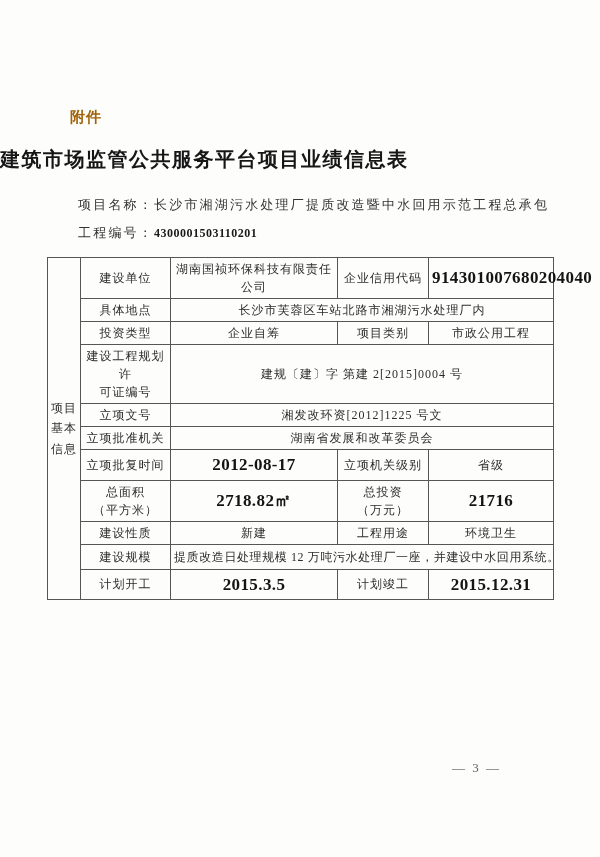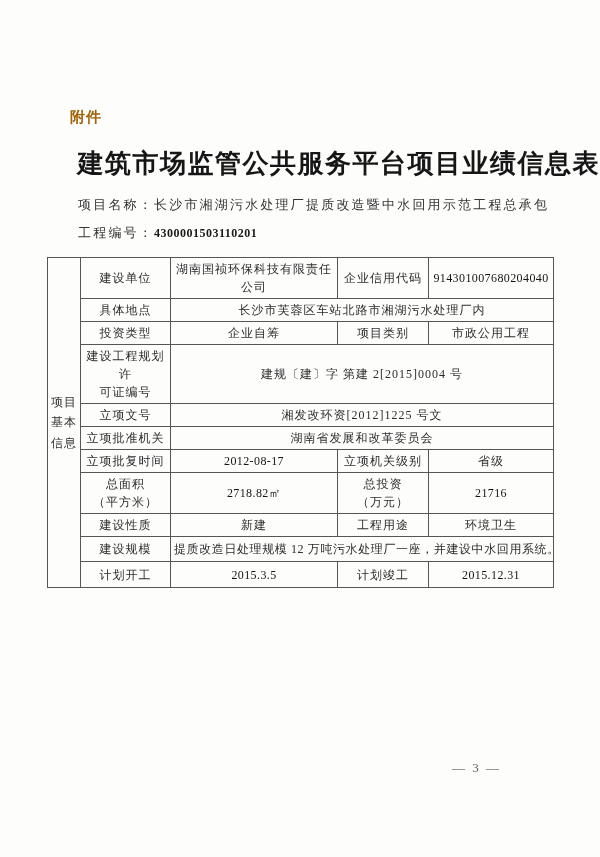--- a/index.html
+++ b/index.html
@@ -12,23 +12,23 @@
     color:#2a2a2a;
   }
   .attachment{
     position:absolute;left:70px;top:108px;
     font-family:"Liberation Sans","DejaVu Sans",sans-serif;
     font-weight:700;font-size:15px;color:#a16207;
     letter-spacing:1px;
   }
   .doc-title{
     position:absolute;left:0;top:146px;width:600px;
-    text-align:right;
+    text-align:left;
     font-family:"Liberation Sans","DejaVu Sans",sans-serif;
-    font-weight:700;font-size:26px;color:#161616;
+    font-weight:700;font-size:20px;color:#161616;
     letter-spacing:1.5px;
   }
   .meta-line{
     position:absolute;left:78px;
     font-size:13px;color:#343434;
     letter-spacing:2.2px;
     white-space:nowrap;
   }
   .meta-project{top:196px;}
   .meta-code{top:224px;}
@@ -48,21 +48,21 @@
     letter-spacing:1px;
     padding:2px 3px;
     white-space:pre-line;
     line-height:1.5;
   }
   table.info td.section{
     letter-spacing:1px;line-height:1.7;color:#303030;
   }
   table.info td.num{
     font-family:"Liberation Serif","DejaVu Serif",serif;
-    font-weight:400;font-size:12px;letter-spacing:0.4px;color:#141414;
+    font-weight:700;font-size:17px;letter-spacing:0.4px;color:#141414;
     white-space:nowrap;
   }
   table.info td.longspan{
     white-space:nowrap;letter-spacing:0.6px;
   }
   .page-number{
     position:absolute;left:452px;top:760px;
     font-size:13px;color:#5d5d5d;
     letter-spacing:2px;white-space:nowrap;
   }

